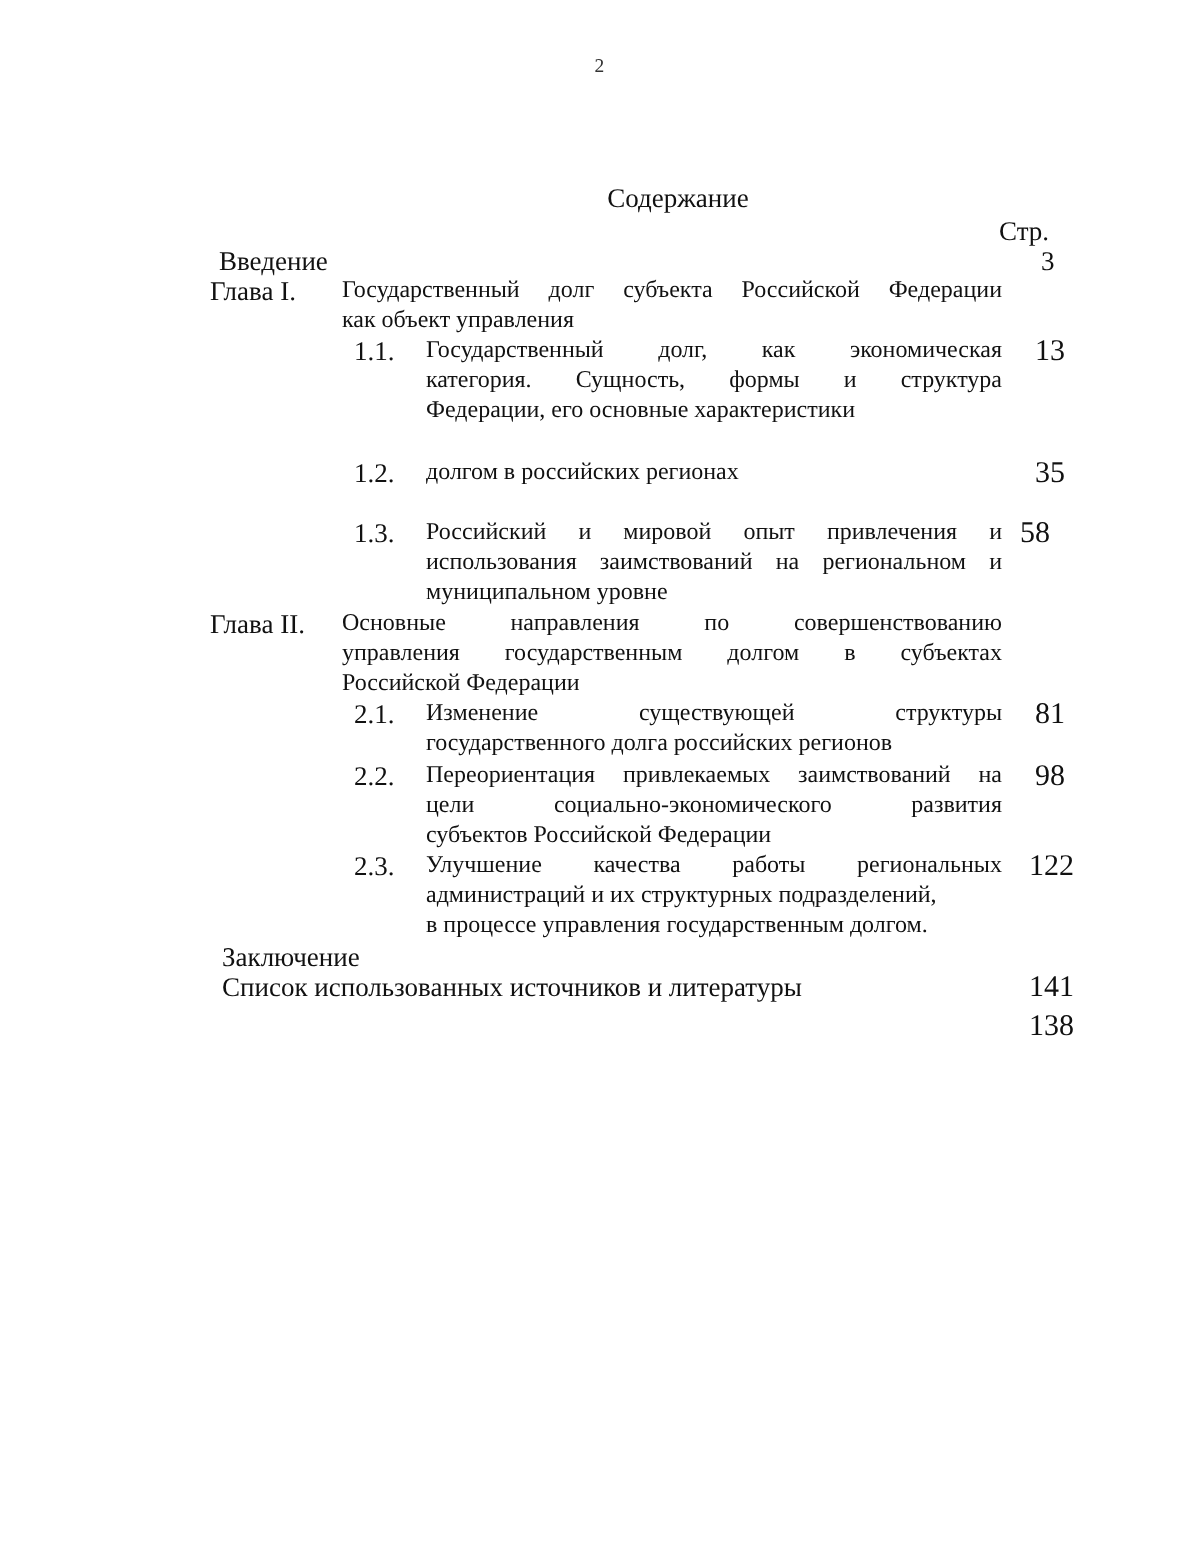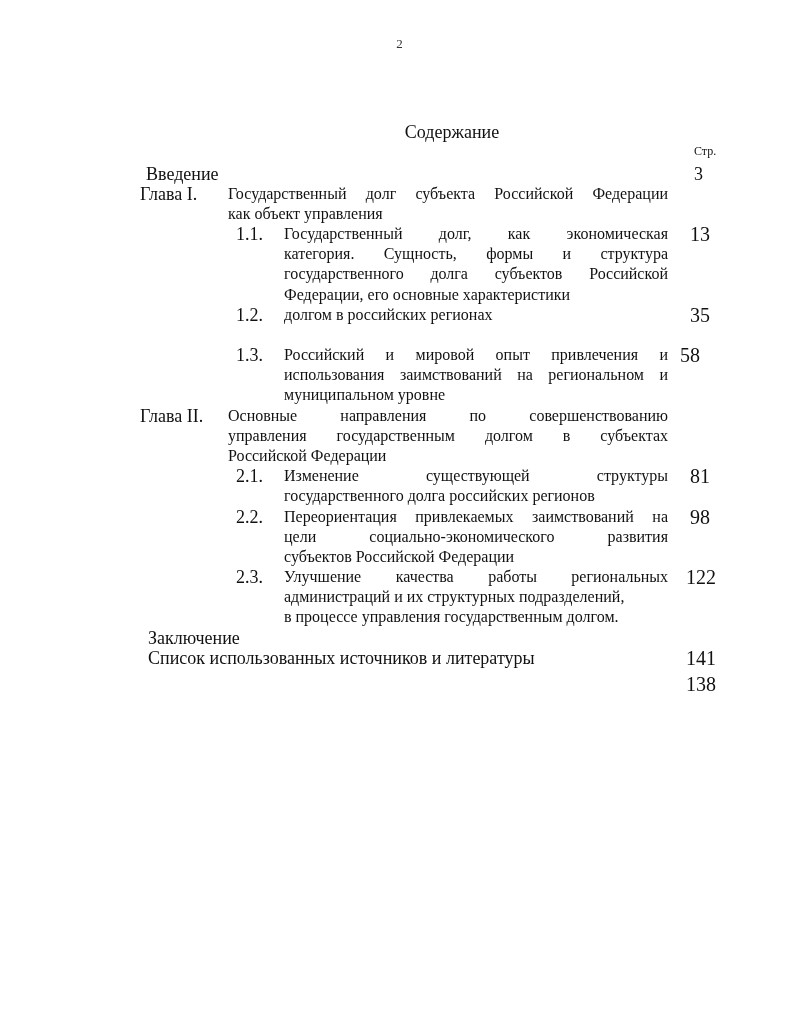--- a/index.html
+++ b/index.html
@@ -10,21 +10,21 @@
   }
   .page-num {
     position: absolute; top: 36px; left: 0; width: 799px; text-align: center;
     font-size: 13px; color: #333;
   }
   .title {
     position: absolute; top: 122px; left: 0; width: 904px; text-align: center;
     font-size: 18px;
   }
   .str-label {
-    position: absolute; top: 144px; left: 694px; font-size: 12px;
+    position: absolute; top: 144px; left: 666px; font-size: 18px;
   }
   .line { position: absolute; font-size: 18px; line-height: 20px; white-space: nowrap; }
   .num { position: absolute; font-size: 18px; line-height: 20px; }
   .pg { position: absolute; font-size: 20px; line-height: 20px; text-align: right; width: 40px; font-family: Liberation Serif, serif; }
   .block { position: absolute; font-size: 16px; line-height: 20.2px; }
   .block .jl { display: block; text-align: justify; text-align-last: justify; white-space: normal; }
   .block .ll { display: block; text-align: left; white-space: nowrap; }
 </style>
 </head>
 <body>
@@ -42,21 +42,20 @@
   <div class="line" style="top:184px; left:140px;">Глава I.</div>
   <div class="block" style="top:184px; left:228px; width:440px;">
     <span class="jl">Государственный долг субъекта Российской Федерации</span>
     <span class="ll">как объект управления</span>
   </div>
 
   <div class="num" style="top:224px; left:236px;">1.1.</div>
   <div class="block" style="top:224px; left:284px; width:384px;">
     <span class="jl">Государственный долг, как экономическая</span>
     <span class="jl">категория. Сущность, формы и структура</span>
-    <span class="jl">государственного долга субъектов Российской</span>
     <span class="ll">Федерации, его основные характеристики</span>
   </div>
   <div class="pg" style="top:224px; left:670px;">13</div>
 
   <div class="num" style="top:305px; left:236px;">1.2.</div>
   <div class="block" style="top:305px; left:284px; width:384px;">
     <span class="ll">долгом в российских регионах</span>
   </div>
   <div class="pg" style="top:305px; left:670px;">35</div>
 

